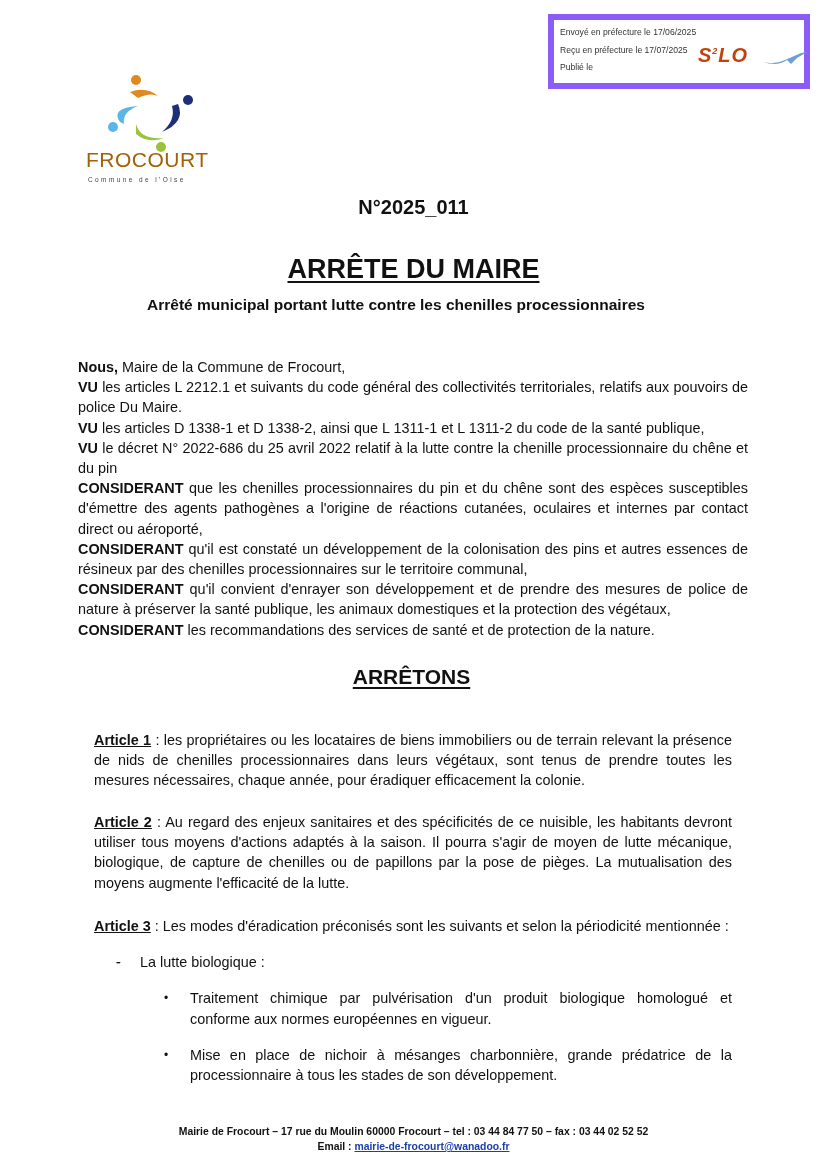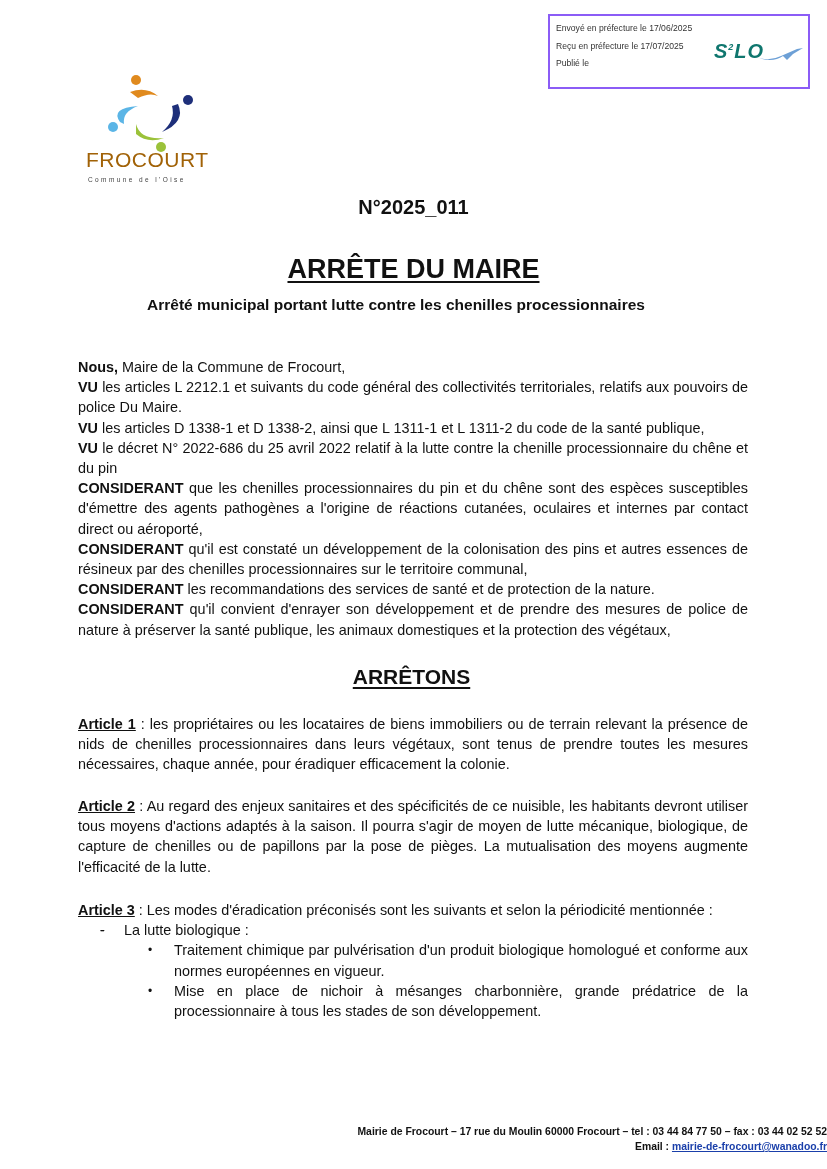--- a/index.html
+++ b/index.html
@@ -1,24 +1,24 @@
 <!DOCTYPE html>
 <html><head>
 <meta charset="utf-8">
 <style>
   html, body { margin:0; padding:0; background:#ffffff; }
   body { width:827px; height:1169px; position:relative; overflow:hidden;
          font-family:"Liberation Sans", sans-serif; color:#111; }
 
   .stamp { position:absolute; left:548px; top:14px; width:262px; height:75px;
-           border:2px solid #8b5cf6; box-sizing:border-box; padding:4px 6px;
+           border:6px solid #8b5cf6; box-sizing:border-box; padding:4px 6px;
            font-family:"Liberation Sans", sans-serif; font-size:8.6px; color:#333; }
   .stamp .line { height:17.5px; line-height:17.5px; white-space:nowrap; }
-  .slo { position:absolute; left:164px; top:24px; font-size:20px; font-weight:bold;
-         font-style:italic; color:#0f766e; letter-spacing:1px; }
+  .slo { position:absolute; left:144px; top:24px; font-size:20px; font-weight:bold;
+         font-style:italic; color:#c2410c; letter-spacing:1px; }
   .slo sup { font-size:9px; }
   .slo-plane { position:absolute; left:207px; top:30px; }
 
   .logo { position:absolute; left:84px; top:72px; width:125px; height:115px; }
   .logo-name { position:absolute; left:86px; top:148px; font-size:21px; color:#a16207;
                letter-spacing:0.5px; font-family:"Liberation Sans", sans-serif; }
   .logo-sub { position:absolute; left:88px; top:176px; font-size:6.5px; color:#444;
               letter-spacing:2.4px; }
 
   .doc-number { position:absolute; left:0; width:827px; top:196px; text-align:center;
@@ -31,32 +31,32 @@
 
   .body-text { position:absolute; left:78px; width:670px; font-size:14.4px; line-height:20.2px;
                text-align:justify; }
   .preamble { top:357px; }
   .preamble p { margin:0; }
 
   .arretons { position:absolute; left:0; width:823px; top:665px; text-align:center;
               font-size:21px; font-weight:bold; }
   .arretons span { text-decoration:underline; text-decoration-thickness:2px; text-underline-offset:3px; }
 
-  .article p { margin:0; }
+  .article p { margin:16px; }
   .art1 { top:714px; }
   .art2 { top:796px; }
   .art3 { top:900px; }
   .art-label { font-weight:bold; text-decoration:underline; }
 
   .dash-item { position:relative; padding-left:46px; margin:0; }
   .dash-item .dash { position:absolute; left:22px; top:0; }
   .bullet-item { position:relative; padding-left:96px; margin:0; }
   .bullet-item .dot { position:absolute; left:70px; top:0; font-size:12px; }
 
-  .footer { position:absolute; left:0; width:827px; top:1124px; text-align:right;
+  .footer { position:absolute; left:0; width:827px; top:1124px; text-align:center;
             font-size:10.4px; font-weight:bold; line-height:15px; }
   .footer a { color:#1a3faa; }
 </style>
 </head>
 <body>
 
 <div class="stamp">
   <div class="line">Envoyé en préfecture le 17/06/2025</div>
   <div class="line">Reçu en préfecture le 17/07/2025</div>
   <div class="line">Publié le</div>
@@ -83,22 +83,22 @@
 <div class="doc-title"><span>ARRÊTE DU MAIRE</span></div>
 <div class="doc-subtitle">Arrêté municipal portant lutte contre les chenilles processionnaires</div>
 
 <div class="body-text preamble">
   <p><b>Nous,</b><span> Maire de la Commune de Frocourt,</span></p>
   <p><b>VU</b><span> les articles L 2212.1 et suivants du code général des collectivités territoriales, relatifs aux pouvoirs de police Du Maire.</span></p>
   <p><b>VU</b><span> les articles D 1338-1 et D 1338-2, ainsi que L 1311-1 et L 1311-2 du code de la santé publique,</span></p>
   <p><b>VU</b><span> le décret N° 2022-686 du 25 avril 2022 relatif à la lutte contre la chenille processionnaire du chêne et du pin</span></p>
   <p><b>CONSIDERANT</b><span> que les chenilles processionnaires du pin et du chêne sont des espèces susceptibles d'émettre des agents pathogènes a l'origine de réactions cutanées, oculaires et internes par contact direct ou aéroporté,</span></p>
   <p><b>CONSIDERANT</b><span> qu'il est constaté un développement de la colonisation des pins et autres essences de résineux par des chenilles processionnaires sur le territoire communal,</span></p>
+  <p><b>CONSIDERANT</b><span> qu'il convient d'enrayer son développement et de prendre des mesures de police de nature à préserver la santé publique, les animaux domestiques et la protection des végétaux,</span></p>
   <p><b>CONSIDERANT</b><span> les recommandations des services de santé et de protection de la nature.</span></p>
-  <p><b>CONSIDERANT</b><span> qu'il convient d'enrayer son développement et de prendre des mesures de police de nature à préserver la santé publique, les animaux domestiques et la protection des végétaux,</span></p>
 </div>
 
 <div class="arretons"><span>ARRÊTONS</span></div>
 
 <div class="body-text article art1">
   <p><span class="art-label">Article 1</span><span> : les propriétaires ou les locataires de biens immobiliers ou de terrain relevant la présence de nids de chenilles processionnaires dans leurs végétaux, sont tenus de prendre toutes les mesures nécessaires, chaque année, pour éradiquer efficacement la colonie.</span></p>
 </div>
 
 <div class="body-text article art2">
   <p><span class="art-label">Article 2</span><span> : Au regard des enjeux sanitaires et des spécificités de ce nuisible, les habitants devront utiliser tous moyens d'actions adaptés à la saison. Il pourra s'agir de moyen de lutte mécanique, biologique, de capture de chenilles ou de papillons par la pose de pièges. La mutualisation des moyens augmente l'efficacité de la lutte.</span></p>

